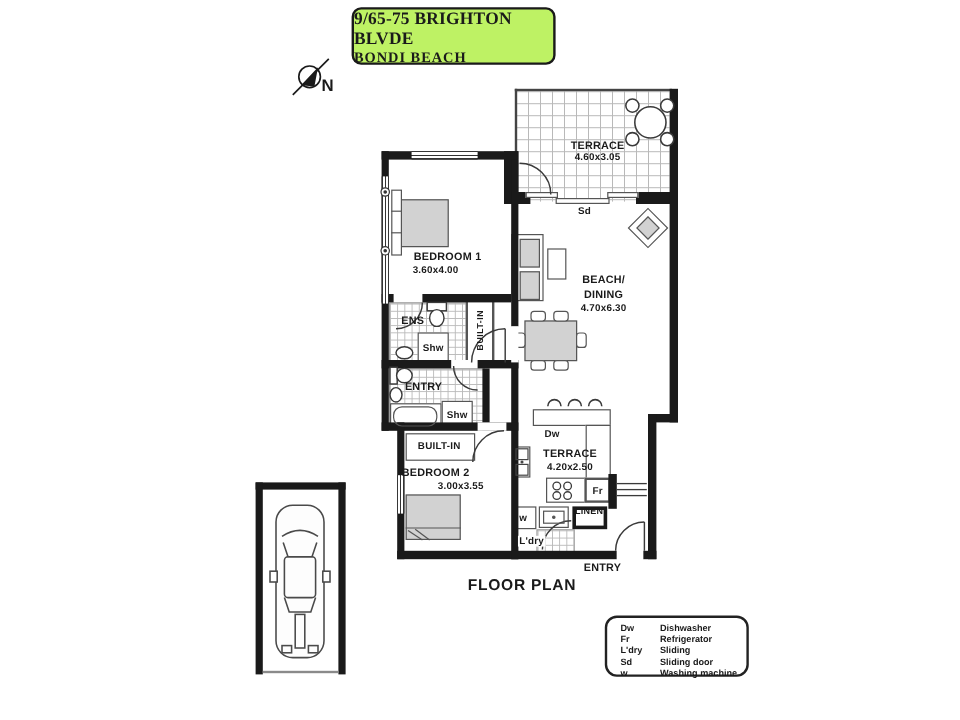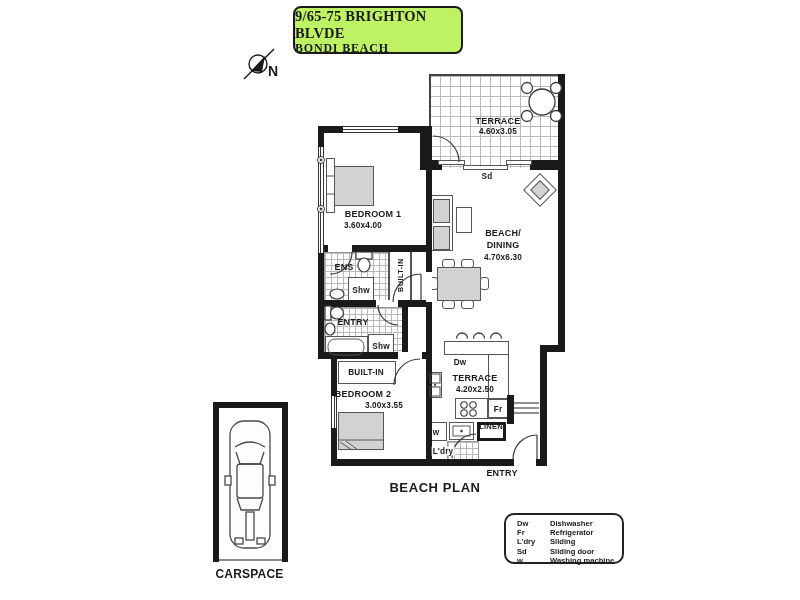--- a/index.html
+++ b/index.html
@@ -254,21 +254,21 @@
   <div class="lbl" style="left:475px;top:378px;">TERRACE</div>
   <div class="lbl lbl-m" style="left:475px;top:389px;">4.20x2.50</div>
   <div class="lbl lbl-m" style="left:460px;top:362px;">Dw</div>
   <div class="lbl lbl-m" style="left:498px;top:409px;">Fr</div>
   <div class="lbl lbl-s" style="left:491px;top:412px;margin-top:14px;">LINEN</div>
   <div class="lbl lbl-m" style="left:436px;top:432px;">w</div>
   <div class="lbl lbl-m halo" style="left:443px;top:451px;">L'dry</div>
   <div class="lbl" style="left:502px;top:473px;">ENTRY</div>
   <div class="lbl lbl-m" style="left:487px;top:176px;">Sd</div>
 
-  <div class="caption">BEACH PLAN</div>
+  <div class="caption">FLOOR PLAN</div>
 
   <div class="legend">
     <div class="row">
       <span class="abbr">Dw</span>
       <span>Dishwasher</span>
     </div>
     <div class="row">
       <span class="abbr">Fr</span>
       <span>Refrigerator</span>
     </div>
@@ -280,16 +280,15 @@
       <span class="abbr">Sd</span>
       <span>Sliding door</span>
     </div>
     <div class="row">
       <span class="abbr">w</span>
       <span>Washing machine</span>
     </div>
   </div>
 
   <div class="carlabel">
-    <div>CARSPACE</div>
   </div>
 
 </div>
 
 </body></html>

